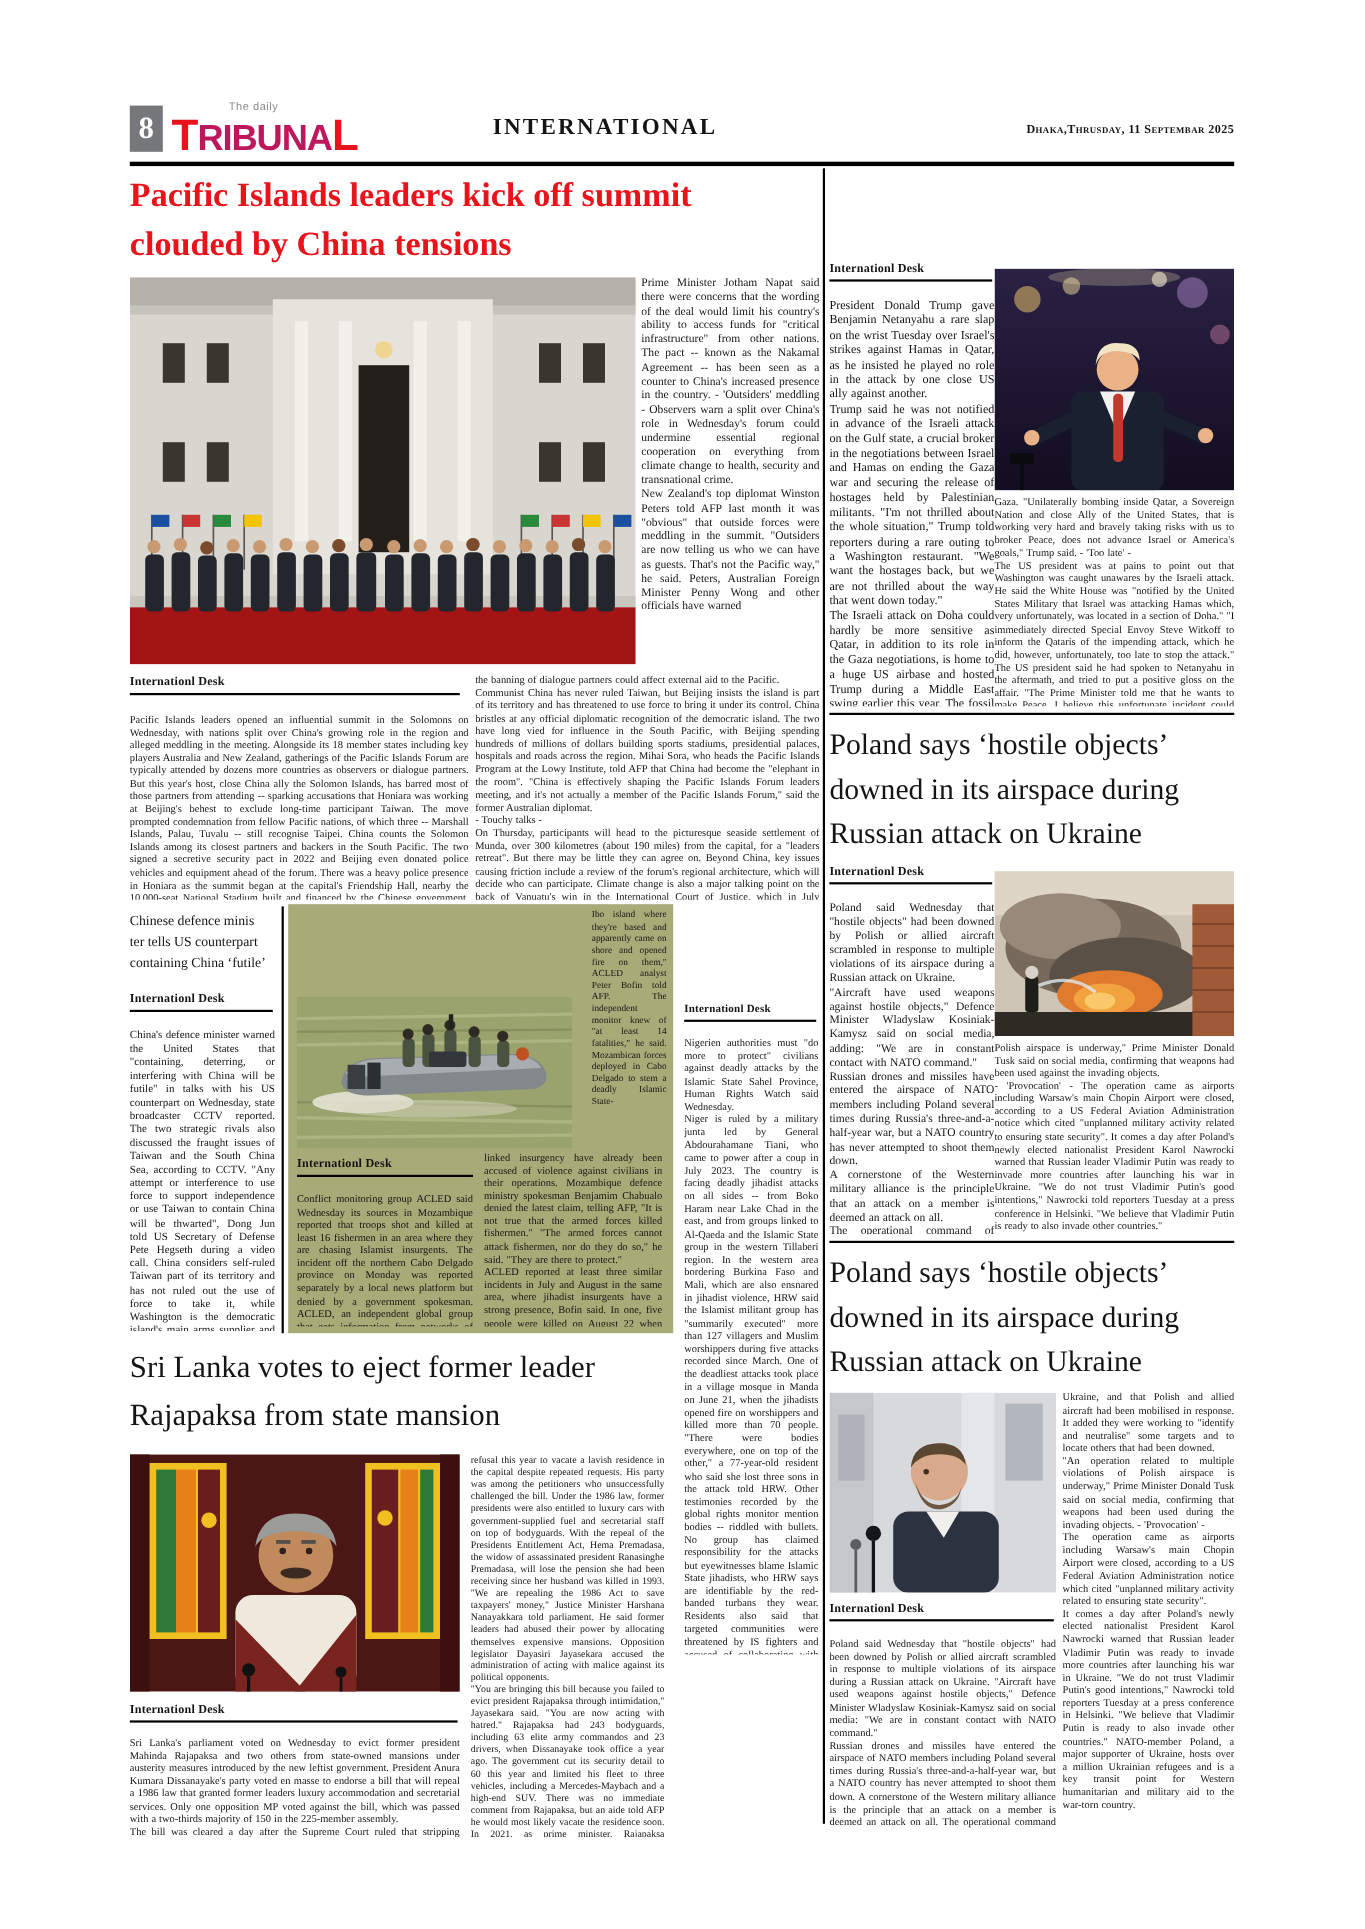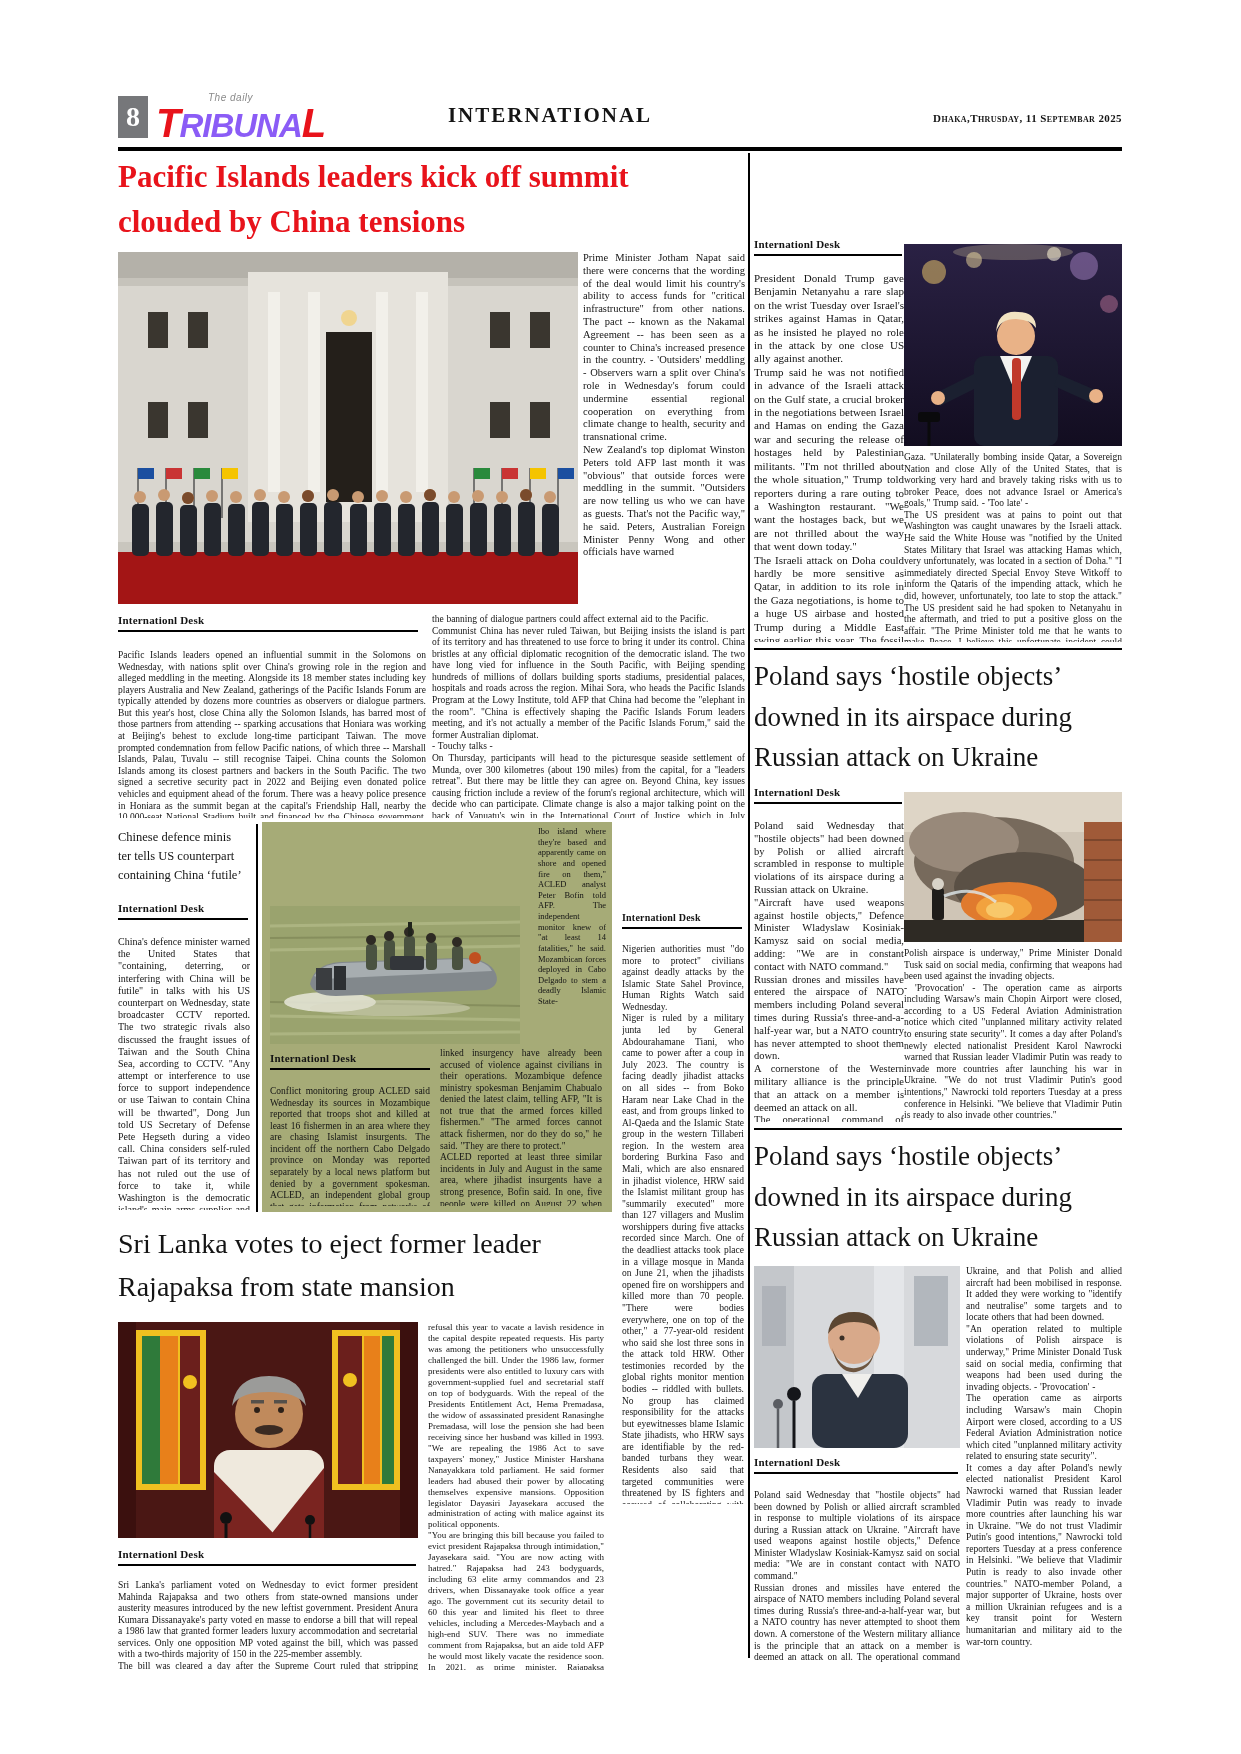--- a/index.html
+++ b/index.html
@@ -12,41 +12,41 @@
   .vline{background:#000;width:1.5px;}
   .hline{background:#000;}
   .photo{overflow:hidden;}
   .photo svg{display:block;}
   
   .pageno{background:#76777a;color:#fff;font-size:28px;font-weight:bold;
           display:flex;align-items:center;justify-content:center;font-family:"Liberation Serif",serif;}
   .tagline{font-family:"Liberation Sans",sans-serif;color:#8a8a8a;font-size:10px;letter-spacing:.5px;}
   .masthead{font-family:"Liberation Sans",sans-serif;font-weight:bold;font-size:33px;letter-spacing:-1px;line-height:1;}
   .masthead .red{color:#e8131b;font-size:40px;}
-  .masthead .blk{color:#8b5cf6;margin-top:27px;}
+  .masthead .blk{color:#be185d;margin-top:27px;}
   .section-title{font-weight:bold;font-size:21px;letter-spacing:2px;text-align:center;}
   .dateline{font-size:11px;font-weight:bold;font-variant:small-caps;text-align:right;letter-spacing:.4px;}
   
   .h-red{color:#e8131b;font-weight:bold;font-size:31px;line-height:1.45;}
   .h-big{font-weight:400;font-size:27px;line-height:1.5;}
   .h-sri{font-weight:400;font-size:28px;line-height:1.55;}
   .h-small{font-weight:400;font-size:12.5px;line-height:1.5;}
   .h-hrw{font-weight:400;font-size:12px;line-height:1.6;}
   .bluebar{background:#1e58a8;color:#fff;font-weight:bold;font-size:20px;line-height:1.85;
            text-align:center;white-space:pre-line;font-family:"Liberation Serif",serif;}
   .khaki{background:#a6ab77;}
 </style>
 </head>
 <body>
 
 <div class="page">
 
   <div class="abs pageno" style="left:118px;top:96px;width:30px;height:42px;">8</div>
 
-  <div class="abs" style="left:156px;top:92px;width:230px;height:52px;font-style:italic;">
+  <div class="abs" style="left:156px;top:92px;width:230px;height:52px;">
     <div class="tagline" style="margin-left:52px;">The daily</div>
     <div class="masthead"><span class="red">T</span><span class="blk">RIBUNA</span><span class="red">L</span></div>
   </div>
 
   <div class="abs section-title" style="left:400px;top:103px;width:300px;">INTERNATIONAL</div>
 
   <div class="abs dateline" style="left:880px;top:112px;width:242px;">Dhaka,Thrusday, 11 Septembar 2025</div>
 
   <div class="abs hline" style="left:118px;top:147px;width:1004px;height:4px;"></div>
 

